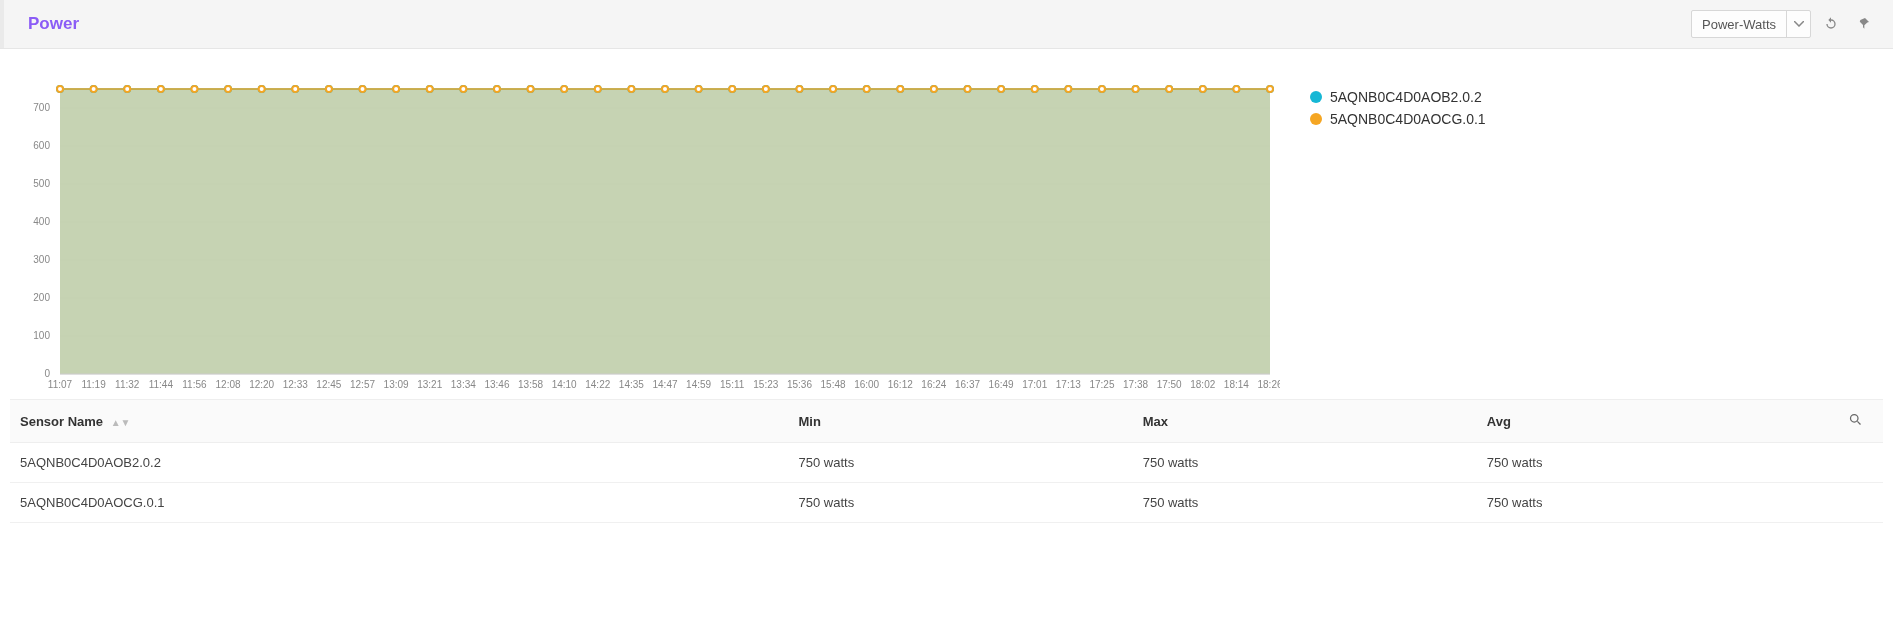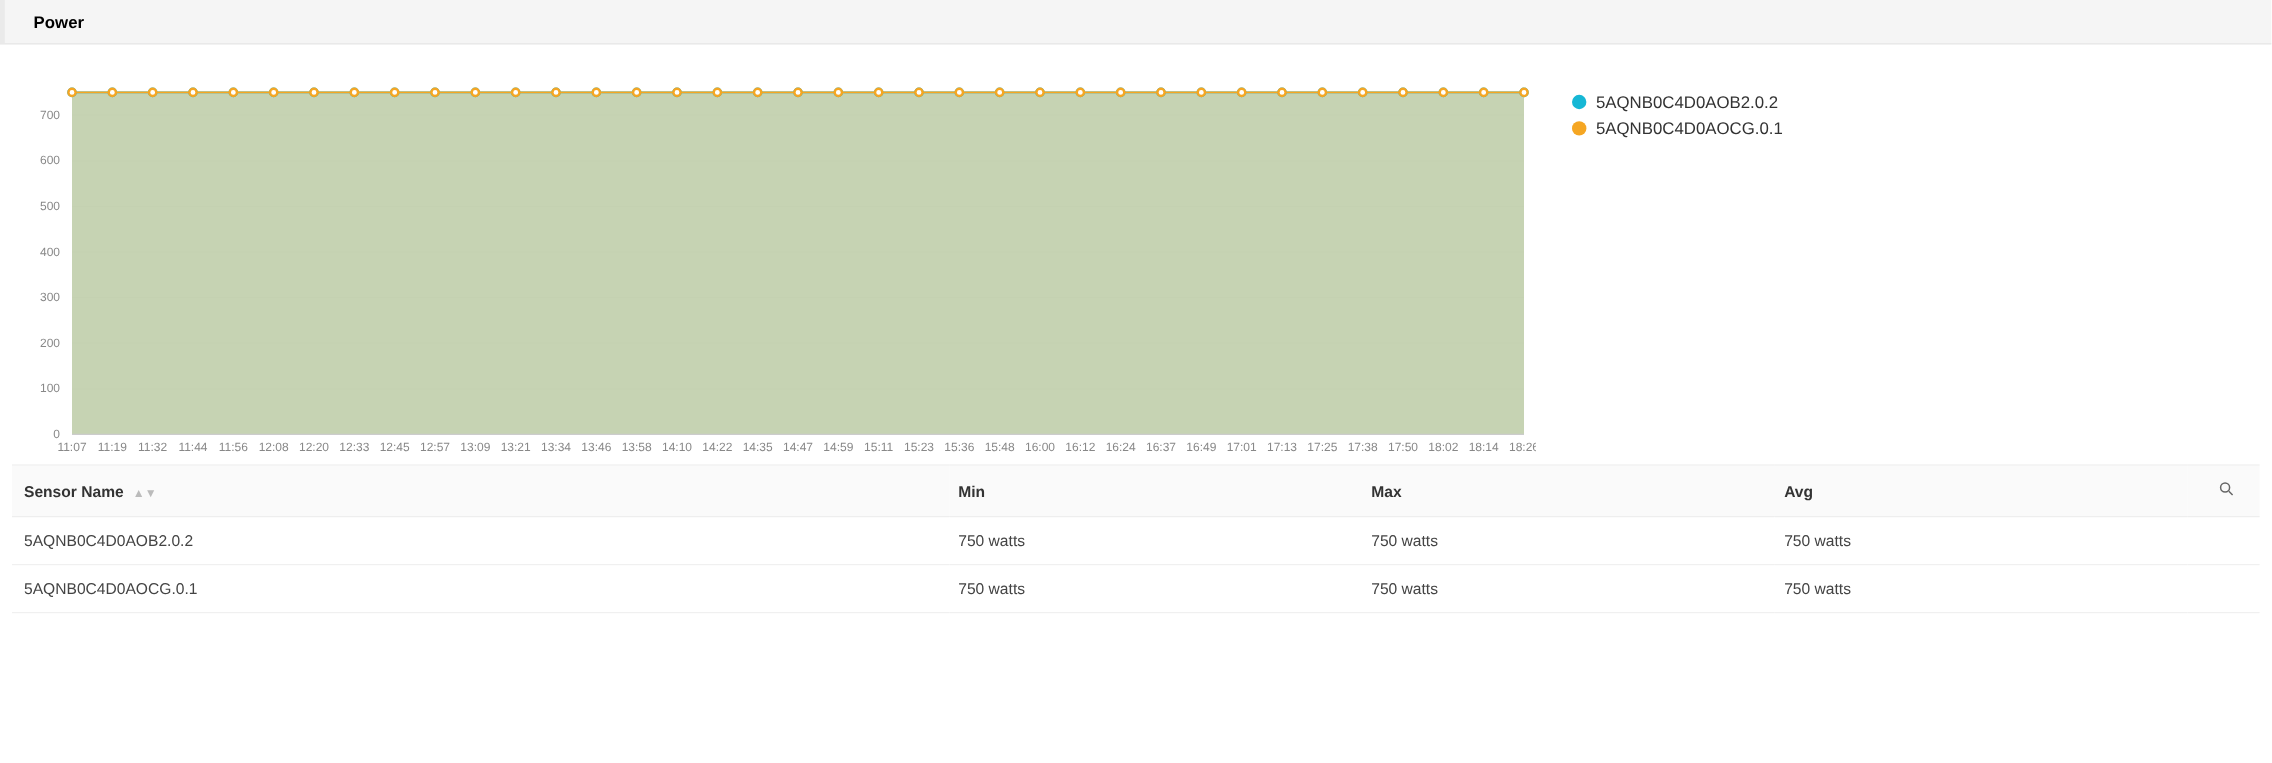--- a/index.html
+++ b/index.html
@@ -24,23 +24,23 @@
     position: relative;
   }
   .header::before {
     content: "";
     position: absolute;
     left: 0; top: 0; bottom: 0;
     width: 4px;
     background: #eaeaea;
   }
   .header-title {
-    font-size: 14px;
+    font-size: 17px;
     font-weight: 600;
-    color: #000000;
+    color: #8b5cf6;
   }
   .header-tools {
     display: flex;
     align-items: center;
     gap: 8px;
   }
   .dropdown {
     display: flex;
     align-items: stretch;
     border: 1px solid #d7d7d7;
@@ -142,20 +142,41 @@
   .grid-line { stroke: #e8e8e8; stroke-width: 1; }
   .axis-line { stroke: #ccc; stroke-width: 1; }
   .area-fill { fill: #c0ceab; opacity: 0.9; }
   .marker-dot { fill: #fff; stroke-width: 2; }
 </style>
 </head>
 <body>
 
 <div class="header">
   <div class="header-title">Power</div>
+  <div class="header-tools">
+    <div class="dropdown">
+      <span class="dropdown-label">Power-Watts</span>
+      <span class="dropdown-caret">
+        <svg viewBox="0 0 10 6" width="10" height="6">
+            <path d="M0 0 L5 5 L10 0" fill="none" stroke="#888" stroke-width="1.5"></path>
+          </svg>
+      </span>
+    </div>
+    <div class="icon-btn">
+      <svg viewBox="0 0 24 24">
+          <path d="M12 5V2L8 6l4 4V7a5 5 0 1 1-5 5H5a7 7 0 1 0 7-7z" fill="#888"></path>
+        </svg>
+    </div>
+    <div class="icon-btn">
+      <svg viewBox="0 0 24 24">
+          <path d="M14 3l7 7-3 1-4 4v5l-2-2v-3l-4-4-1 3-7-7 3-1 4-4 1 3 4-4z" fill="none"></path>
+          <path d="M15 3l6 6-2.5.8L14 14v5l-2-2v-3.6L7.2 8.5 8 6 15 3z" fill="#888"></path>
+        </svg>
+    </div>
+  </div>
 </div>
 
 <div class="main">
   <div class="chart-wrap">
     <svg id="chart-svg" width="1270" height="320">
         <line x1="50" y1="295" x2="1260" y2="295" class="grid-line"></line>
         <text x="40" y="298" text-anchor="end" class="axis-tick">0</text>
         <line x1="50" y1="257" x2="1260" y2="257" class="grid-line"></line>
         <text x="40" y="260" text-anchor="end" class="axis-tick">100</text>
         <line x1="50" y1="219" x2="1260" y2="219" class="grid-line"></line>

